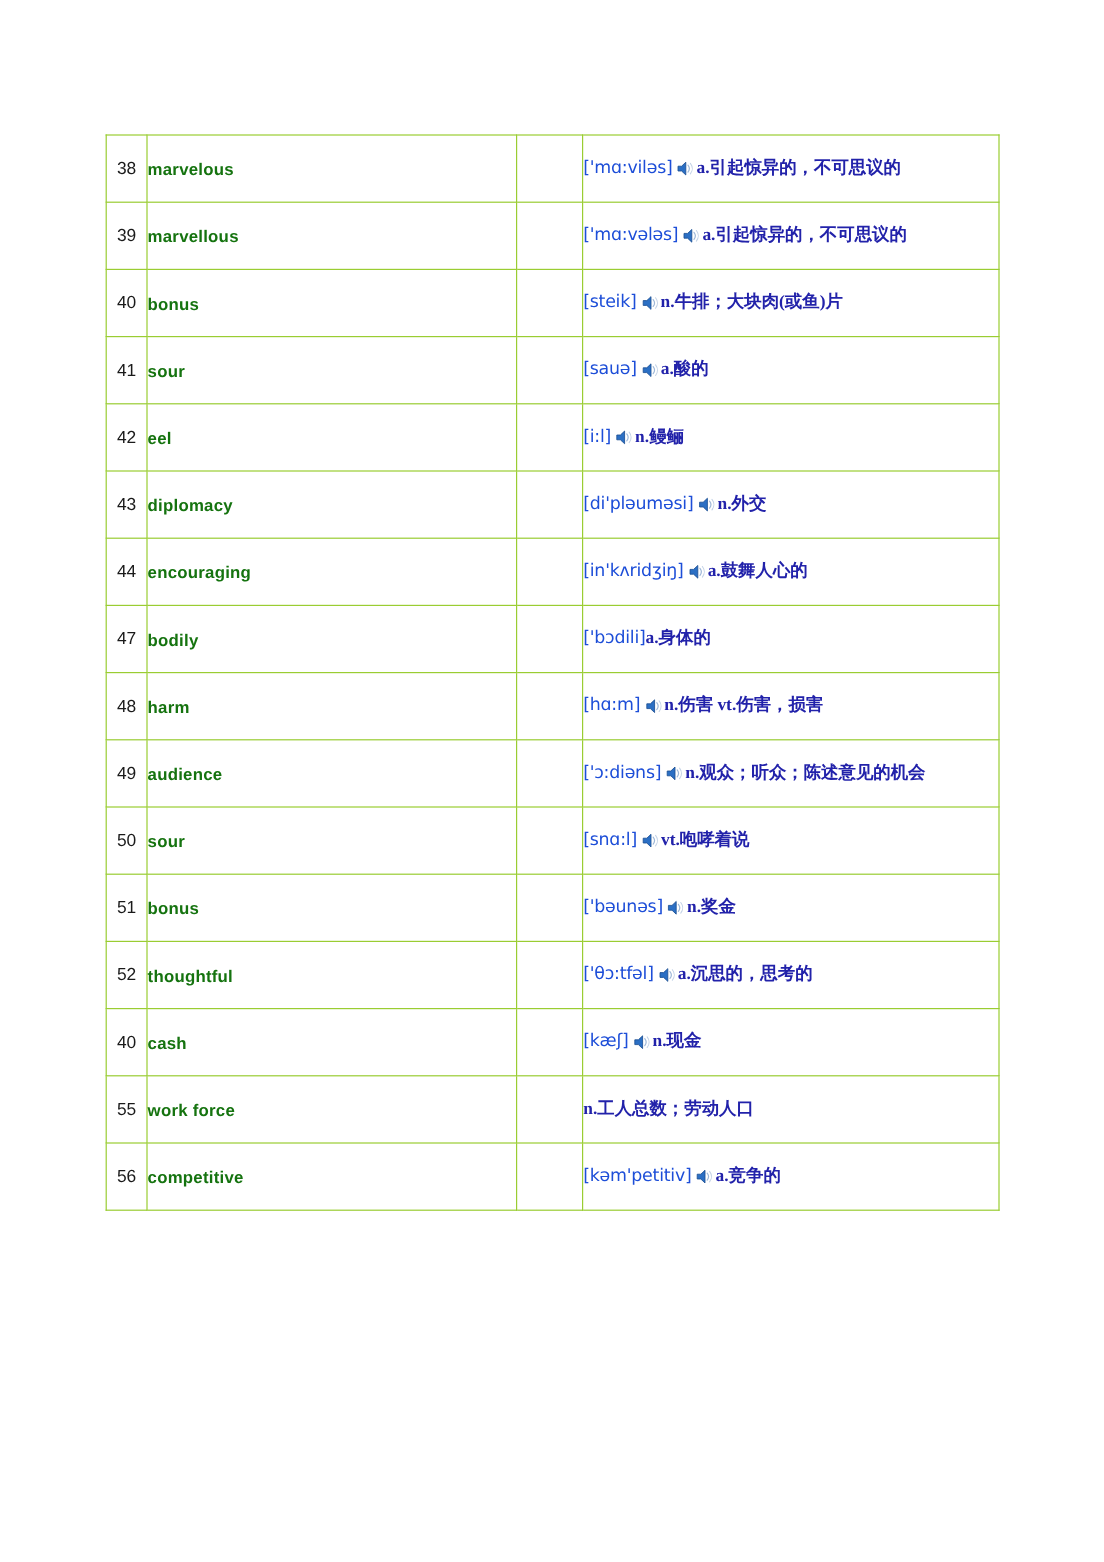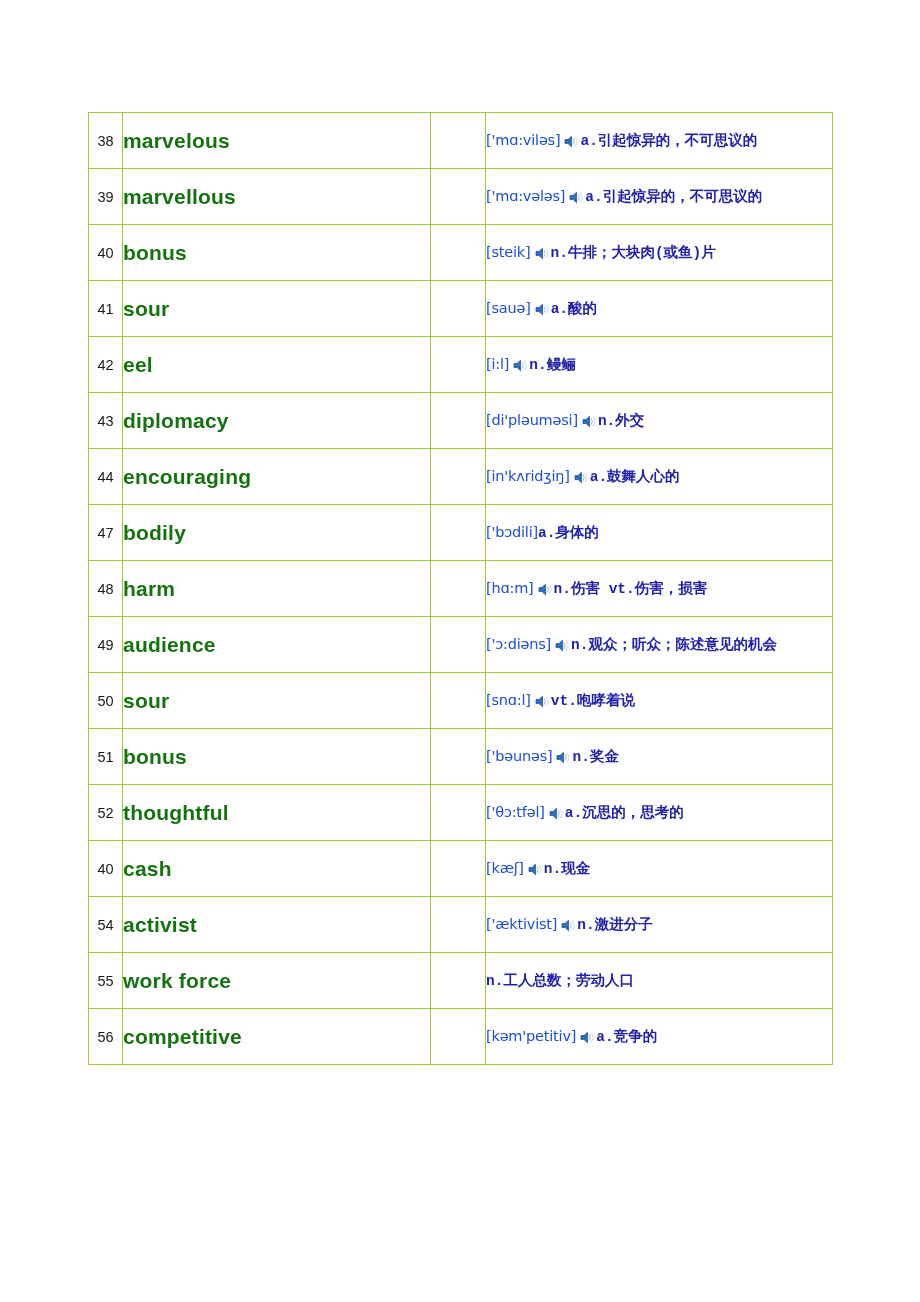--- a/index.html
+++ b/index.html
@@ -46,21 +46,21 @@
   .cell-num {
     text-align: center;
     font-size: 14.5px;
     color: #1a1a1a;
     font-family: "Liberation Sans", sans-serif;
     letter-spacing: 0px;
   }
 
   .cell-word {
     padding-left: 10px;
-    font-size: 21px;
+    font-size: 14px;
     font-weight: bold;
     color: #15730f;
     letter-spacing: 0.2px;
     font-family: "Liberation Sans", sans-serif;
   }
 
   .cell-mid { }
 
   .cell-def {
     padding-left: 4px;
@@ -84,21 +84,21 @@
     margin: 0 1px 0 4px;
     position: relative;
     top: 1px;
   }
   .spk svg { display: block; }
 
   .meaning {
     color: #2222AA;
     font-weight: bold;
     font-size: 14.5px;
-    font-family: Liberation Mono, monospace;
+    font-family: Liberation Serif, serif;
     letter-spacing: 0px;
   }
 </style>
 </head>
 <body>
 
 <div class="page">
   <table class="vocab-table">
     <colgroup>
       <col class="c-num">
@@ -237,30 +237,20 @@
           <td class="cell-num">40</td>
           <td class="cell-word">cash</td>
           <td class="cell-mid"></td>
           <td class="cell-def"><span class="phon">[kæʃ]</span><span class="spk"><svg width="15" height="13" viewBox="0 0 15 13" xmlns="http://www.w3.org/2000/svg">
                 <path d="M1 4.5 h3 L7.5 1.2 v10.6 L4 8.5 H1 z" fill="#2B6FC4" stroke="#1B4F93" stroke-width="0.7" stroke-linejoin="round"></path>
                 <path d="M9.3 3.6 a4.6 4.6 0 0 1 0 5.8" fill="none" stroke="#9FB8D8" stroke-width="1" stroke-linecap="round"></path>
                 <path d="M11.3 2.1 a7 7 0 0 1 0 8.8" fill="none" stroke="#C3D2E6" stroke-width="0.9" stroke-linecap="round"></path>
               </svg></span><span class="meaning">n.现金</span></td>
         </tr>
         <tr>
-          <td class="cell-num">54</td>
-          <td class="cell-word">activist</td>
-          <td class="cell-mid"></td>
-          <td class="cell-def"><span class="phon">['æktivist]</span><span class="spk"><svg width="15" height="13" viewBox="0 0 15 13" xmlns="http://www.w3.org/2000/svg">
-                <path d="M1 4.5 h3 L7.5 1.2 v10.6 L4 8.5 H1 z" fill="#2B6FC4" stroke="#1B4F93" stroke-width="0.7" stroke-linejoin="round"></path>
-                <path d="M9.3 3.6 a4.6 4.6 0 0 1 0 5.8" fill="none" stroke="#9FB8D8" stroke-width="1" stroke-linecap="round"></path>
-                <path d="M11.3 2.1 a7 7 0 0 1 0 8.8" fill="none" stroke="#C3D2E6" stroke-width="0.9" stroke-linecap="round"></path>
-              </svg></span><span class="meaning">n.激进分子</span></td>
-        </tr>
-        <tr>
           <td class="cell-num">55</td>
           <td class="cell-word">work force</td>
           <td class="cell-mid"></td>
           <td class="cell-def"><span class="meaning">n.工人总数；劳动人口</span></td>
         </tr>
         <tr>
           <td class="cell-num">56</td>
           <td class="cell-word">competitive</td>
           <td class="cell-mid"></td>
           <td class="cell-def"><span class="phon">[kəm'petitiv]</span><span class="spk"><svg width="15" height="13" viewBox="0 0 15 13" xmlns="http://www.w3.org/2000/svg">

